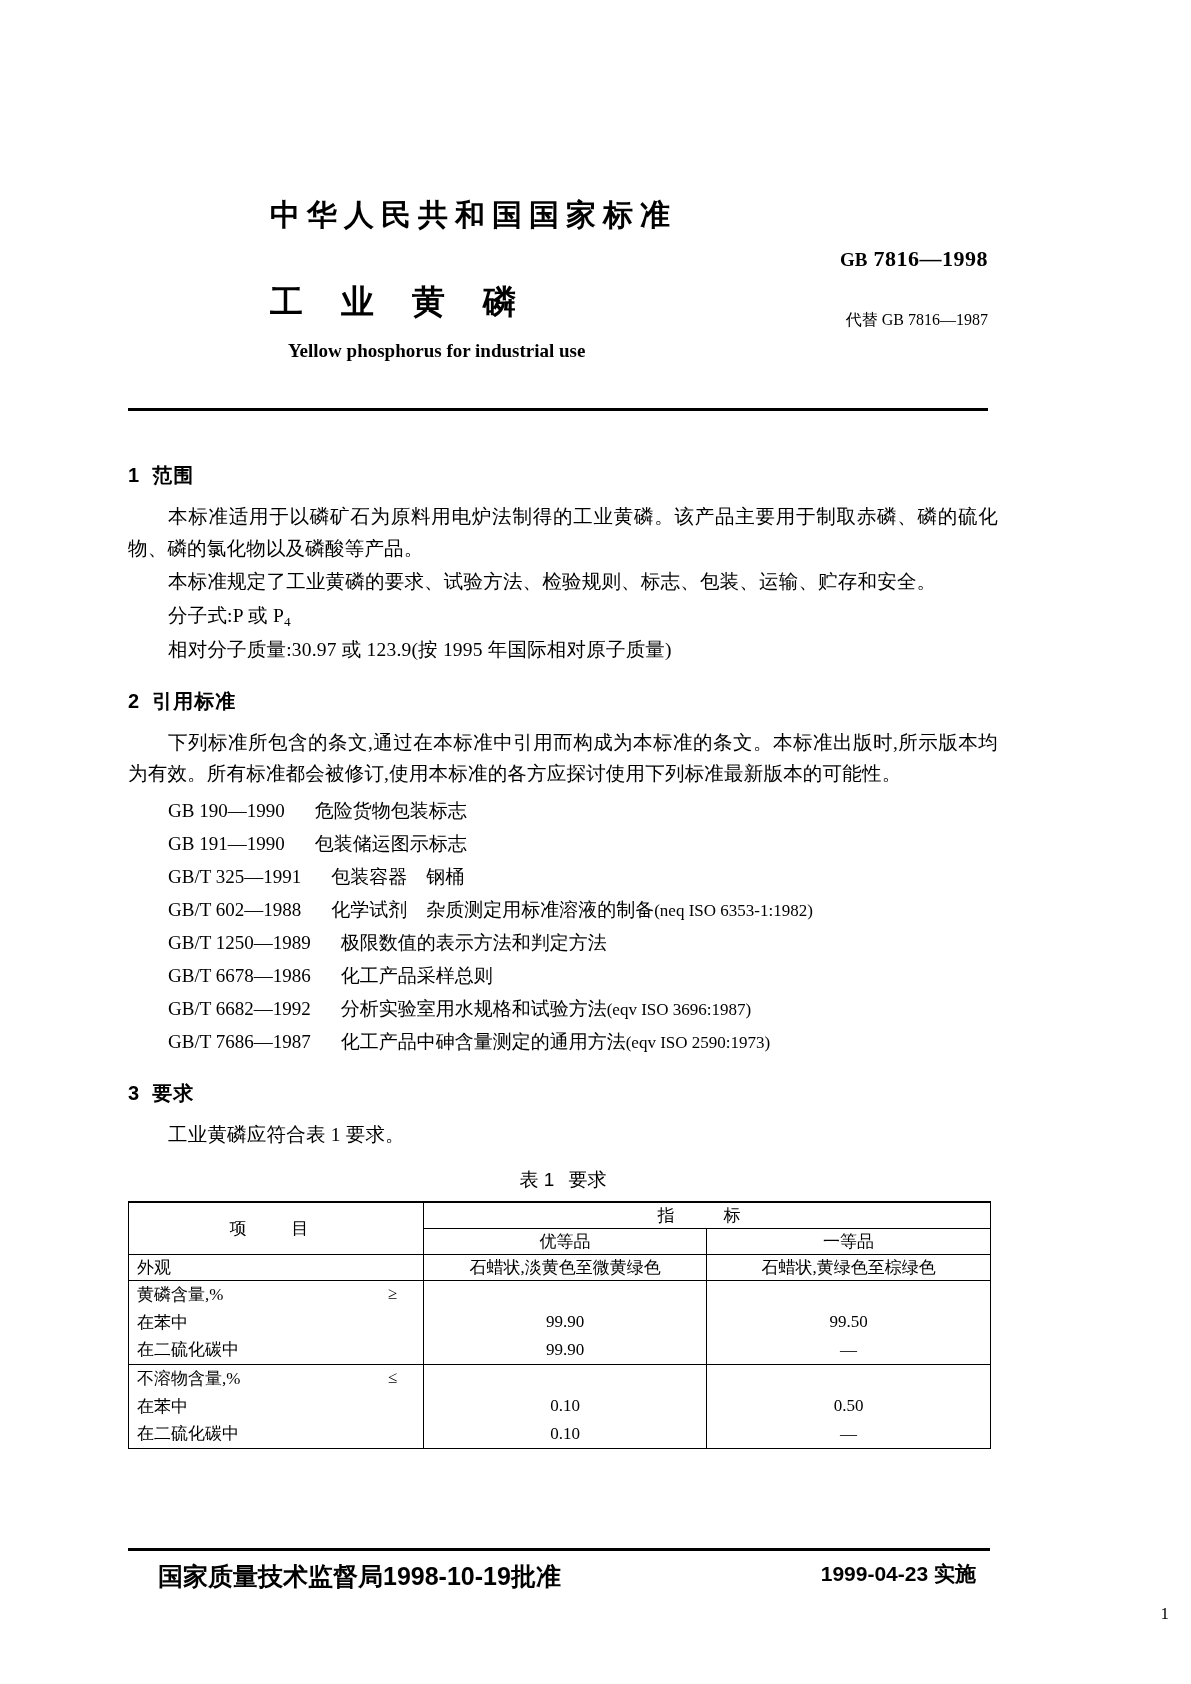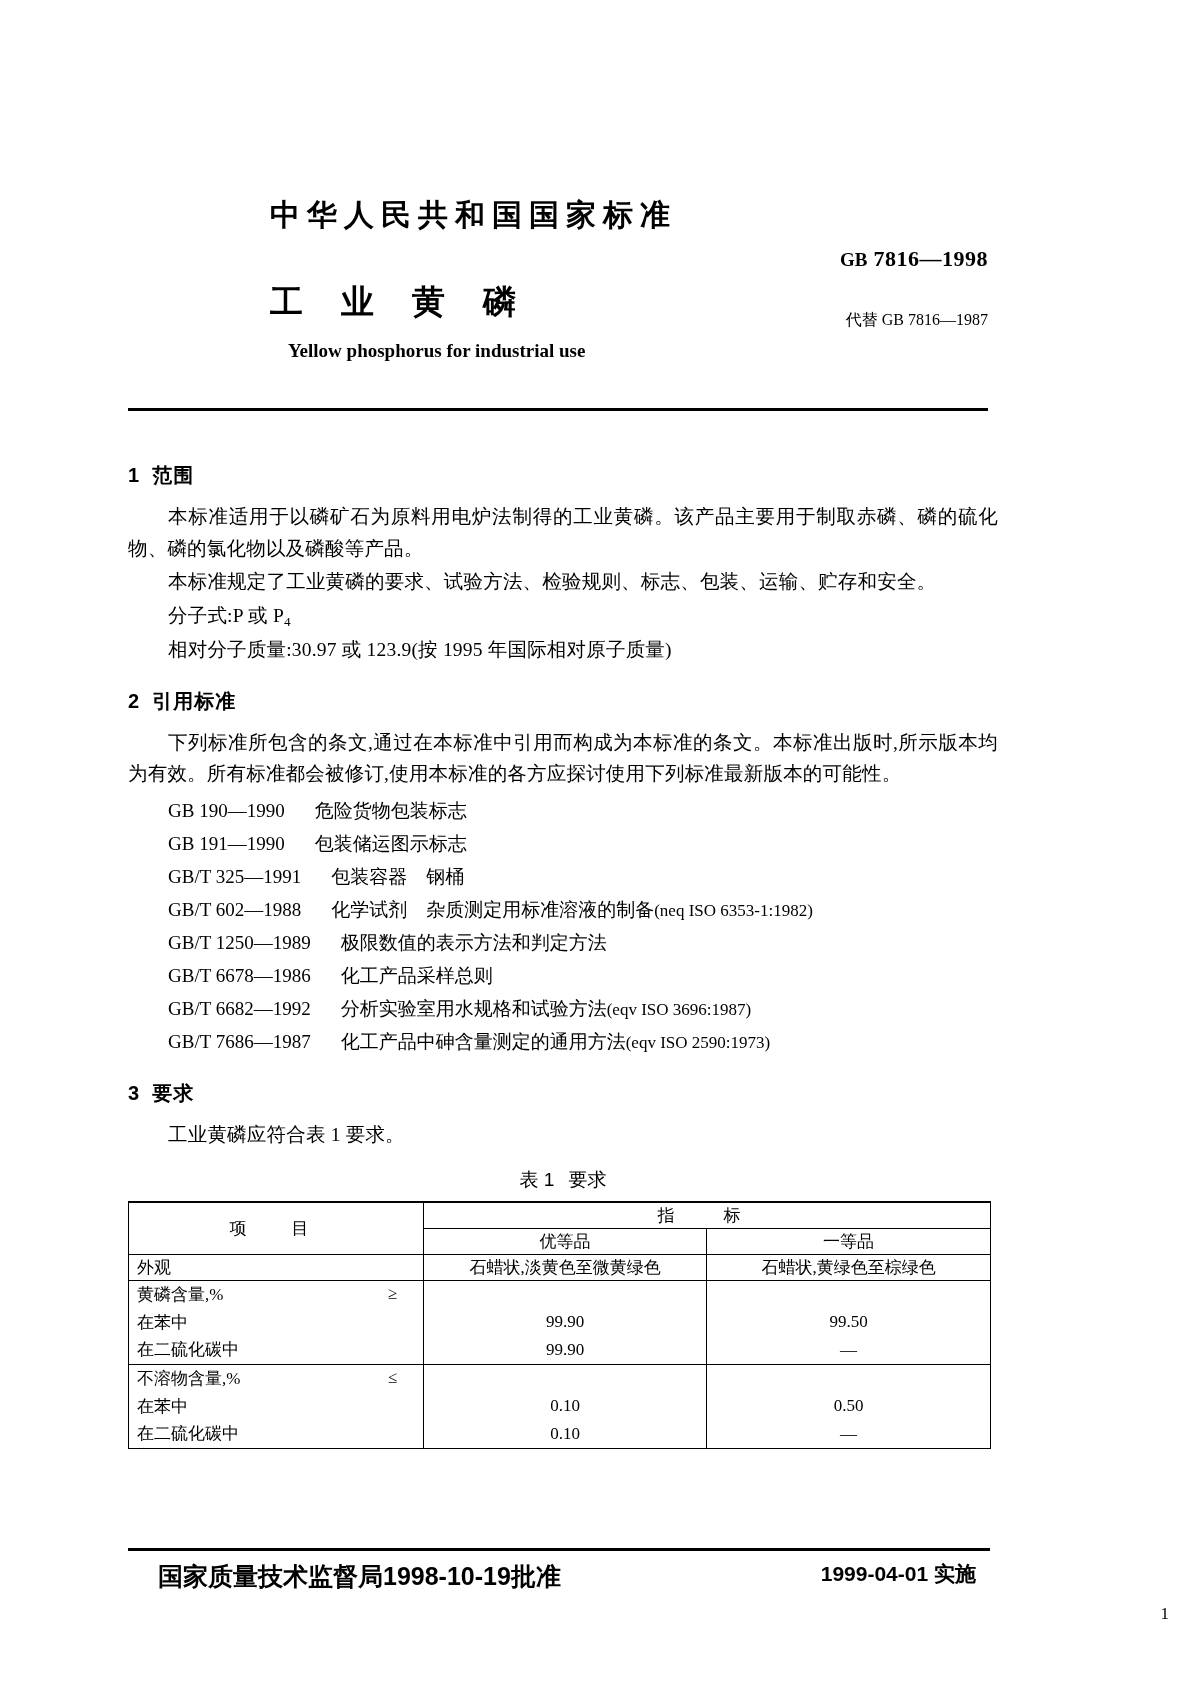--- a/index.html
+++ b/index.html
@@ -336,17 +336,17 @@
           <td class="ctr nb-top">0.10</td>
           <td class="ctr nb-top">—</td>
         </tr>
       </tbody>
     </table>
   </div>
 
   <div class="footer-rule"></div>
   <div class="footer">
     <div class="footer-left">国家质量技术监督局1998-10-19批准</div>
-    <div class="footer-right">1999-04-01 实施</div>
+    <div class="footer-right">1999-04-23 实施</div>
   </div>
   <div class="page-num">1</div>
 
 </div>
 
 </body></html>

